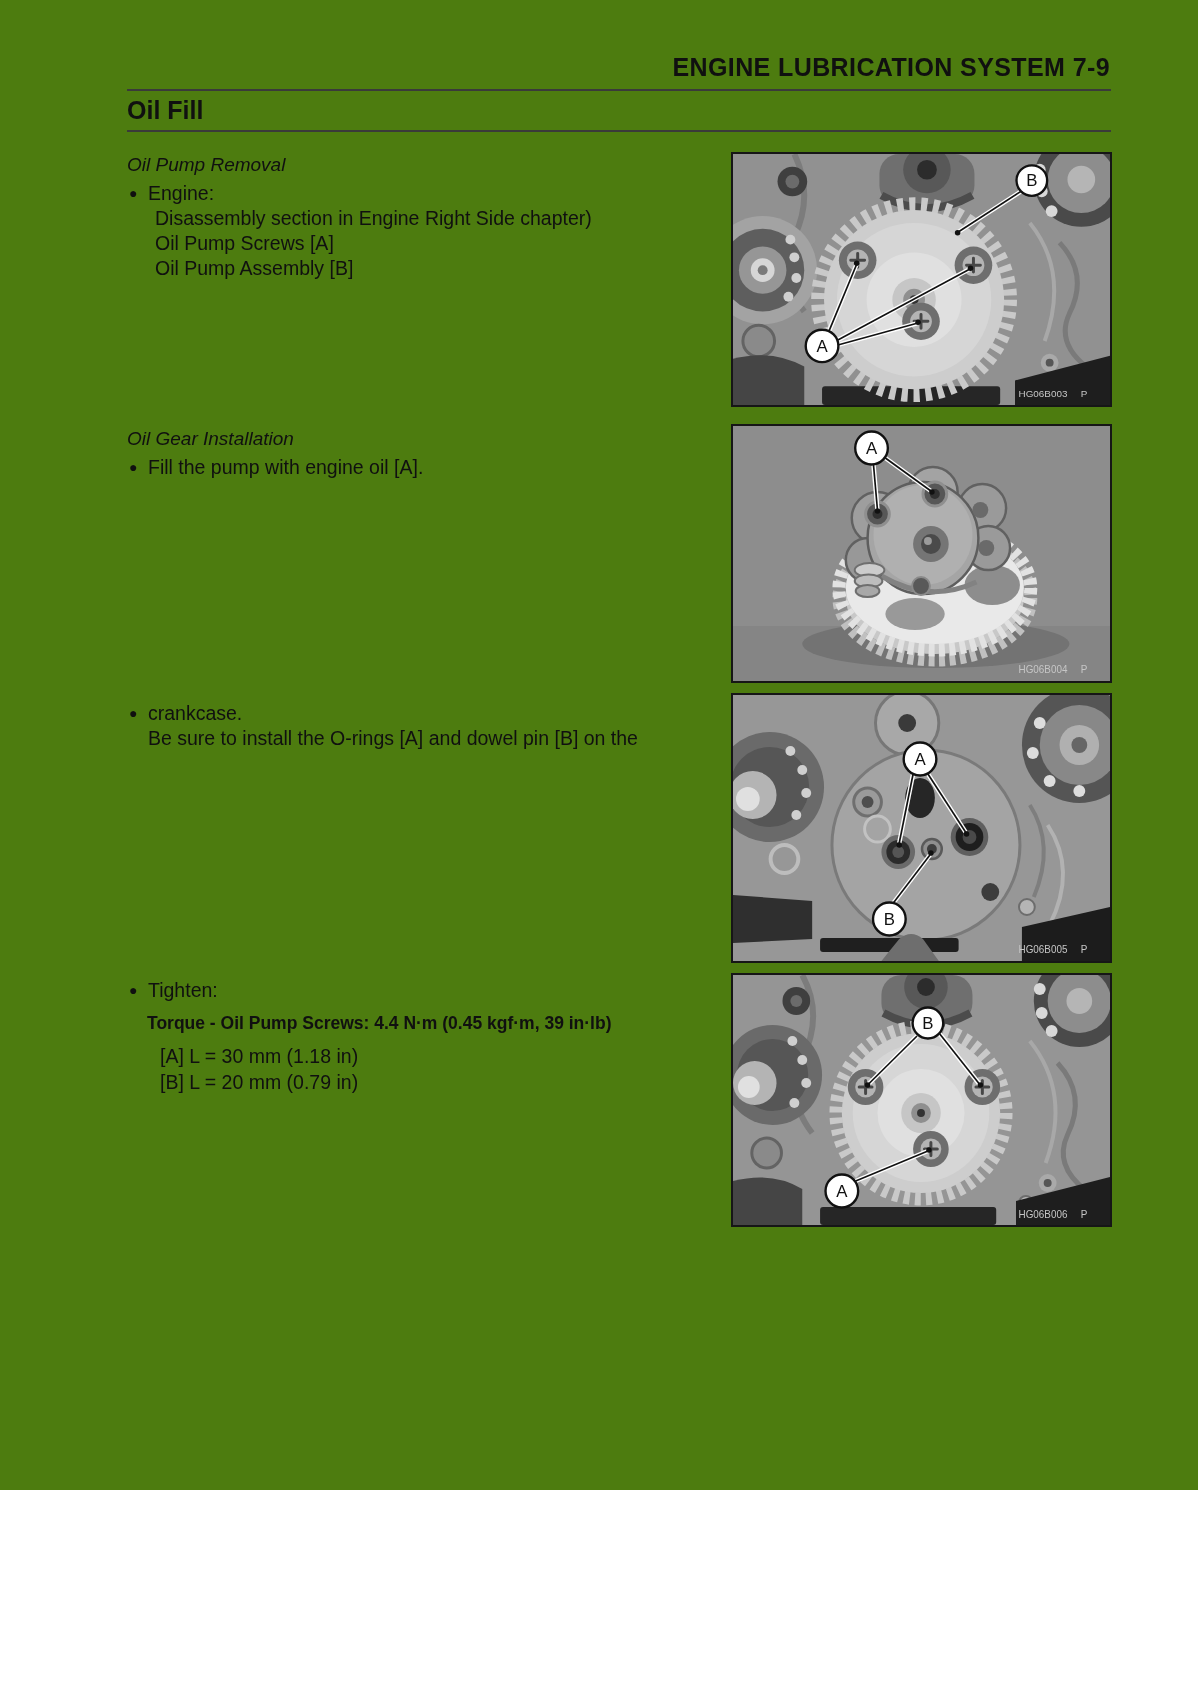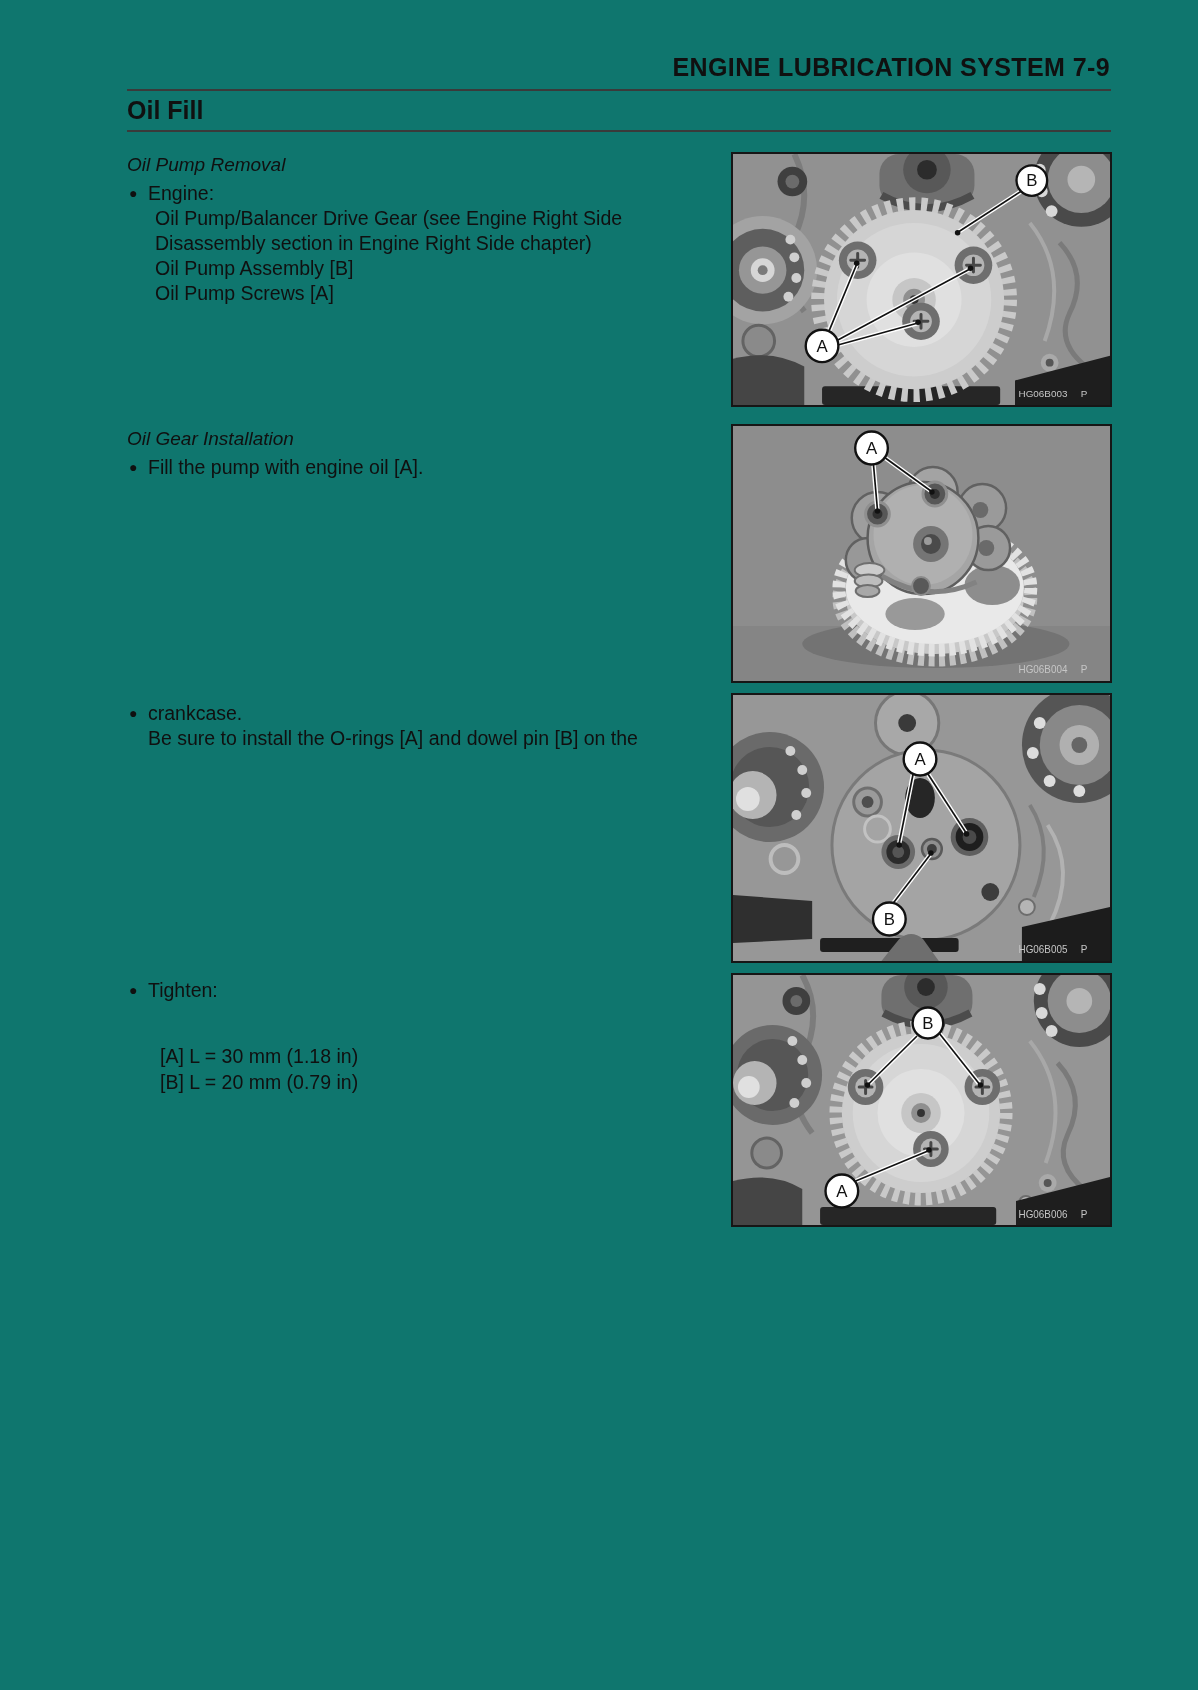--- a/index.html
+++ b/index.html
@@ -1,16 +1,16 @@
 <!DOCTYPE html>
 <html><head>
 <meta charset="utf-8">
 <style>
   html,body{margin:0;padding:0;background:#ffffff;}
-  .page{position:relative;width:1198px;height:1690px;background:#0f766e;overflow:hidden;
+  .page{position:relative;width:1198px;height:1490px;background:#4d7c0f;overflow:hidden;
         font-family:"Liberation Sans", sans-serif;color:#101010;}
   .hdr-title{position:absolute;top:53px;right:88px;font-size:25px;font-weight:bold;letter-spacing:.4px;white-space:nowrap;}
   .rule{position:absolute;left:127px;width:984px;height:2px;background:#3a3a3a;}
   .rule1{top:89px;}
   .rule2{top:130px;}
   .sec-title{position:absolute;left:127px;top:96px;font-size:25px;font-weight:bold;}
   .t{position:absolute;font-size:19.5px;line-height:25px;color:#101010;white-space:normal;}
   .sub{font-style:italic;font-size:19px;line-height:24px;}
   .brow{display:flex;align-items:flex-start;}
   .bullet{width:19px;flex:0 0 19px;font-size:14px;line-height:25px;}
@@ -37,24 +37,23 @@
   <div class="rule rule2"></div>
 
   <div class="t sub" style="left:127px;top:153px;">Oil Pump Removal</div>
 
   <div class="t brow" style="left:129px;top:181px;width:560px;">
     <span class="bullet">●</span>
     <span>Engine:</span>
   </div>
 
   <div class="t indent-lines" style="left:155px;top:206px;">
-    <div>Oil Pump/Balancer Drive Gear (see Engine Right Side</div>
     <div>Disassembly section in Engine Right Side chapter)</div>
+    <div>Oil Pump Screws [A]</div>
     <div>Oil Pump Assembly [B]</div>
-    <div>Oil Pump Screws [A]</div>
   </div>
 
   <div class="t sub" style="left:127px;top:427px;">Oil Gear Installation</div>
 
   <div class="t brow" style="left:129px;top:455px;width:560px;">
     <span class="bullet">●</span>
     <span>Fill the pump with engine oil [A].</span>
   </div>
 
   <div class="t brow" style="left:129px;top:701px;width:580px;">
@@ -63,20 +62,21 @@
       <div>crankcase.</div>
       <div>Be sure to install the O-rings [A] and dowel pin [B] on the</div>
     </span>
   </div>
 
   <div class="t brow" style="left:129px;top:978px;width:560px;">
     <span class="bullet">●</span>
     <span>Tighten:</span>
   </div>
 
+  <div class="t torque" style="left:147px;top:1011px;">Torque - Oil Pump Screws: 4.4 N·m (0.45 kgf·m, 39 in·lb)</div>
 
   <div class="t lengths" style="left:160px;top:1043px;">
     <div>[A] L = 30 mm (1.18 in)</div>
     <div>[B] L = 20 mm (0.79 in)</div>
   </div>
 
   <figure class="fig f1" style="margin:0;">
     <svg viewBox="0 0 381 255" preserveAspectRatio="none">
       <rect width="381" height="255" fill="#919191"></rect>
       <g>

